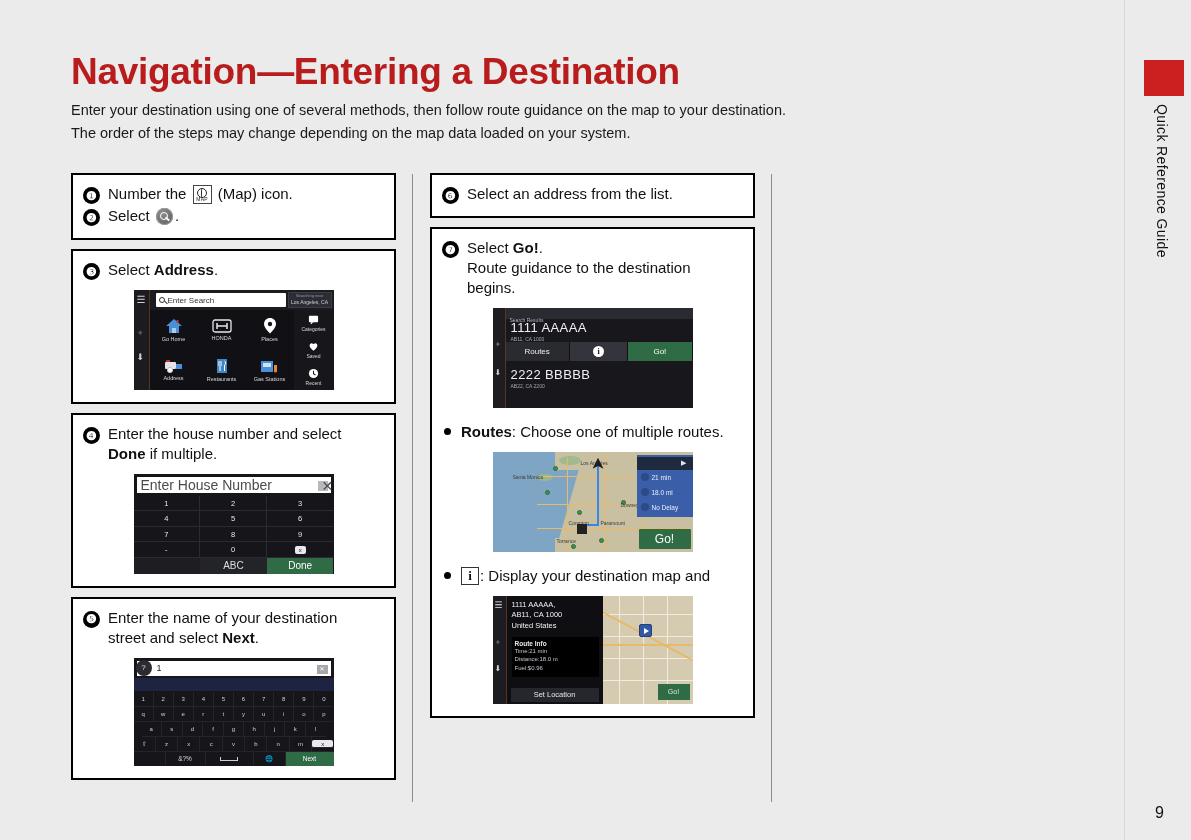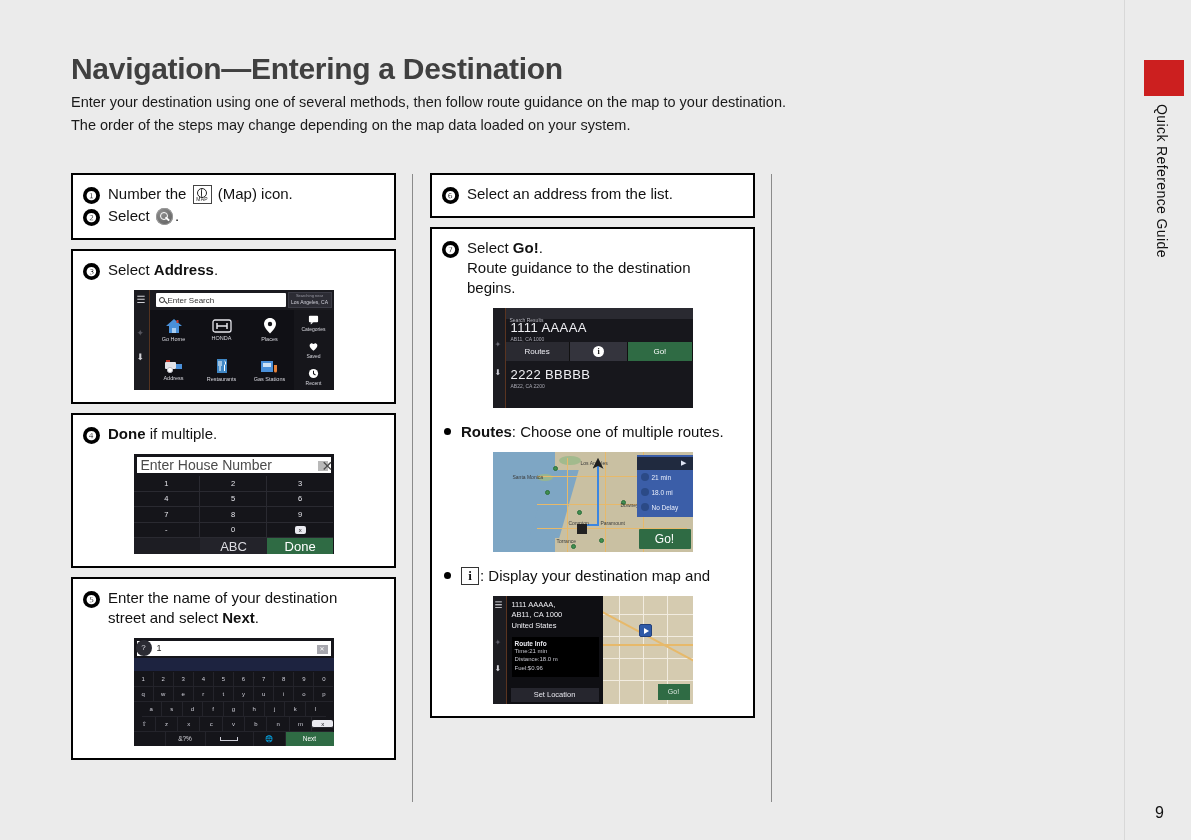--- a/index.html
+++ b/index.html
@@ -10,22 +10,22 @@
     font-family:"Liberation Sans", sans-serif;
     color:#111;
     position:relative;
     overflow:hidden;
   }
   .page-wrap { position:absolute; left:0; top:0; width:1191px; height:840px; }
 
   
   .header { position:absolute; left:71px; top:52px; width:900px; }
   .title {
-    font-size:30px; font-weight:bold; letter-spacing:-0.3px;
-    margin:0 0 6px 0; line-height:1.1; color:#404040;
+    font-size:37px; font-weight:bold; letter-spacing:-0.3px;
+    margin:0 0 6px 0; line-height:1.1; color:#b91c1c;
   }
   .subline { font-size:14.5px; line-height:1.62; color:#1a1a1a; }
 
   
   .col-left  { position:absolute; left:71px;  top:173px; width:325px; }
   .col-right { position:absolute; left:430px; top:173px; width:325px; }
 
   .vrule { position:absolute; width:1px; background:#8b8b8b; }
   .vrule.v1 { left:412px; top:174px; height:628px; }
   .vrule.v2 { left:771px; top:174px; height:628px; }
@@ -129,21 +129,21 @@
   
   .kp { width:200px; height:100px; background:#15151a; position:relative; }
   .kp-field { position:absolute; left:3px; top:3px; right:3px; height:16px; background:#fff; display:flex; align-items:center; }
   .kp-field span { font-size:14px; color:#4b4b4b; padding-left:4px; }
   .kp-x { position:absolute; right:3px; top:4px; width:10px; height:10px; background:#b9b9b9; color:#fff; font-size:6px; text-align:center; line-height:10px;}
   .kp-rows { position:absolute; left:0; right:0; top:22px; bottom:16px; display:grid; grid-template-rows:repeat(4,1fr); }
   .kp-row { display:grid; grid-template-columns:repeat(3,1fr); }
   .kp-key { display:flex; align-items:center; justify-content:center; font-size:7.5px; color:#e6e6ec; border-right:1px solid #2a2a31; border-bottom:1px solid #2a2a31;}
   .kp-key:last-child{ border-right:none; }
   .kp-bottom { position:absolute; left:0; right:0; bottom:0; height:16px; display:grid; grid-template-columns:1fr 1fr 1fr; }
-  .kp-bottom div { display:flex; align-items:center; justify-content:center; font-size:13px; color:#dcdce2; }
+  .kp-bottom div { display:flex; align-items:center; justify-content:center; font-size:10px; color:#dcdce2; }
   .kp-blank { background:#1d1d23; }
   .kp-abc { background:#23232a; }
   .kp-done { background:#2f6b44; color:#fff !important; }
   .bksp { width:11px; height:8px; background:#e9e9ef; border-radius:2px; position:relative; }
   .bksp:after{ content:"x"; position:absolute; inset:0; text-align:center; font-size:6px; line-height:8px; color:#15151a;}
 
   
   .qw { width:200px; height:108px; background:#15151a; position:relative; }
   .qw-field { position:absolute; left:3px; top:3px; right:3px; height:15px; background:#fff; display:flex; align-items:center;}
   .qw-field .q { position:absolute; left:-1px; top:-1px; width:16px; height:16px; border-radius:50%; background:#2b2b33; color:#dcdce2; font-size:8px; display:flex;align-items:center;justify-content:center;}
@@ -355,20 +355,21 @@
             </div>
           </div>
         </div>
       </div>
     </div>
 
     <div class="step-box">
       <div class="step-line">
         <div class="num">❹</div>
         <div class="step-text">
+          <div>Enter the house number and select</div>
           <div><b>Done</b><span> if multiple.</span></div>
         </div>
       </div>
 
       <div class="shot w200">
         <div class="kp">
           <div class="kp-field">
             <span>Enter House Number</span>
             <span class="kp-x">✕</span>
           </div>

